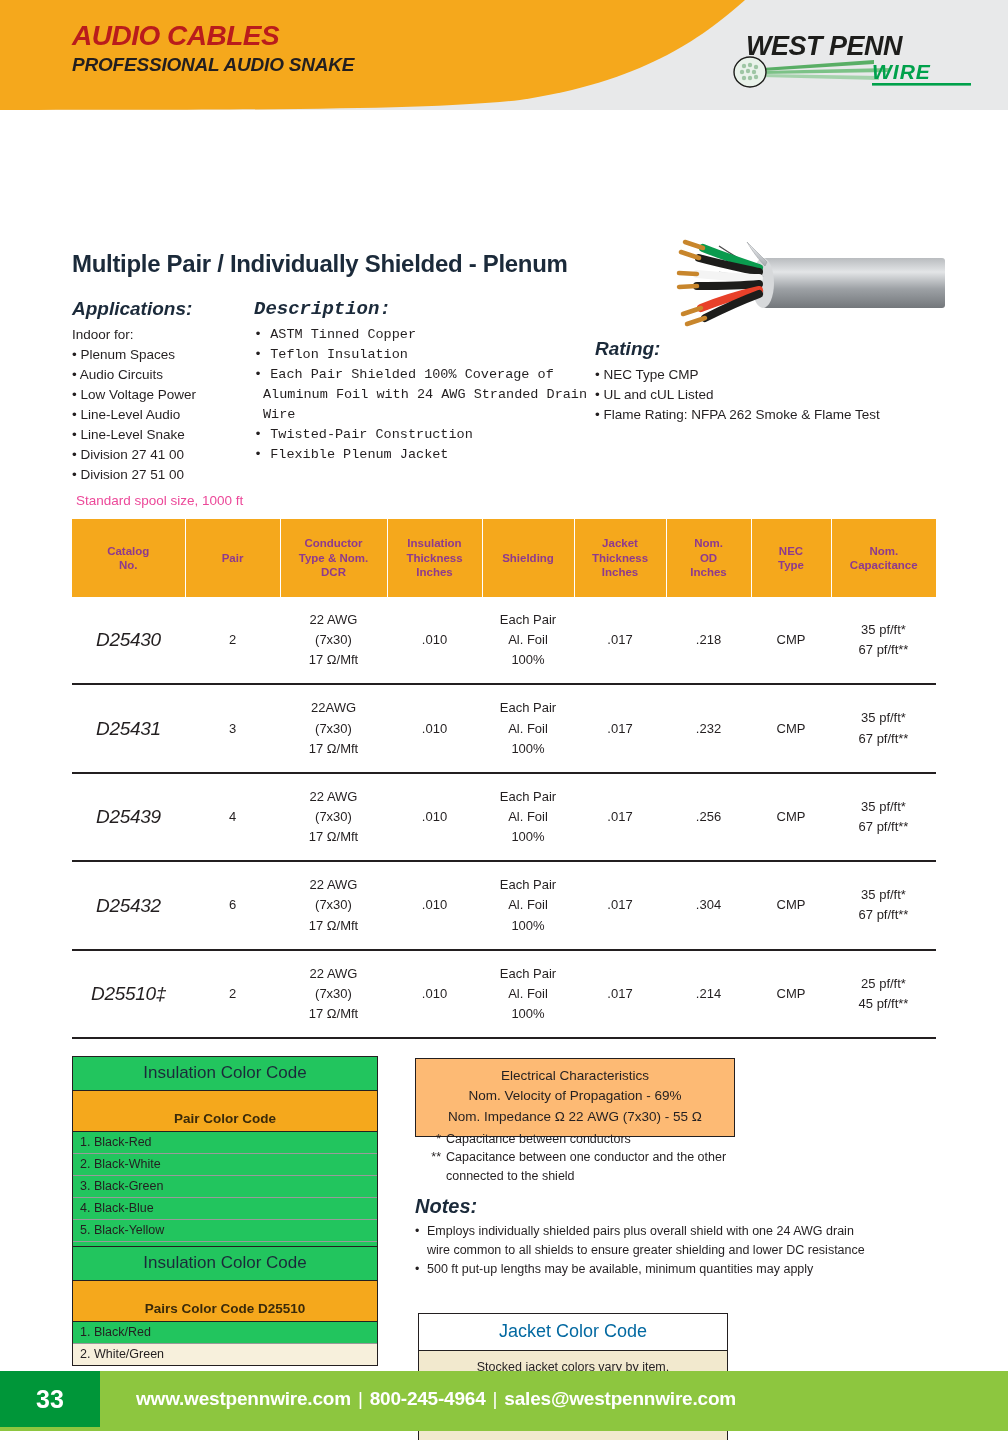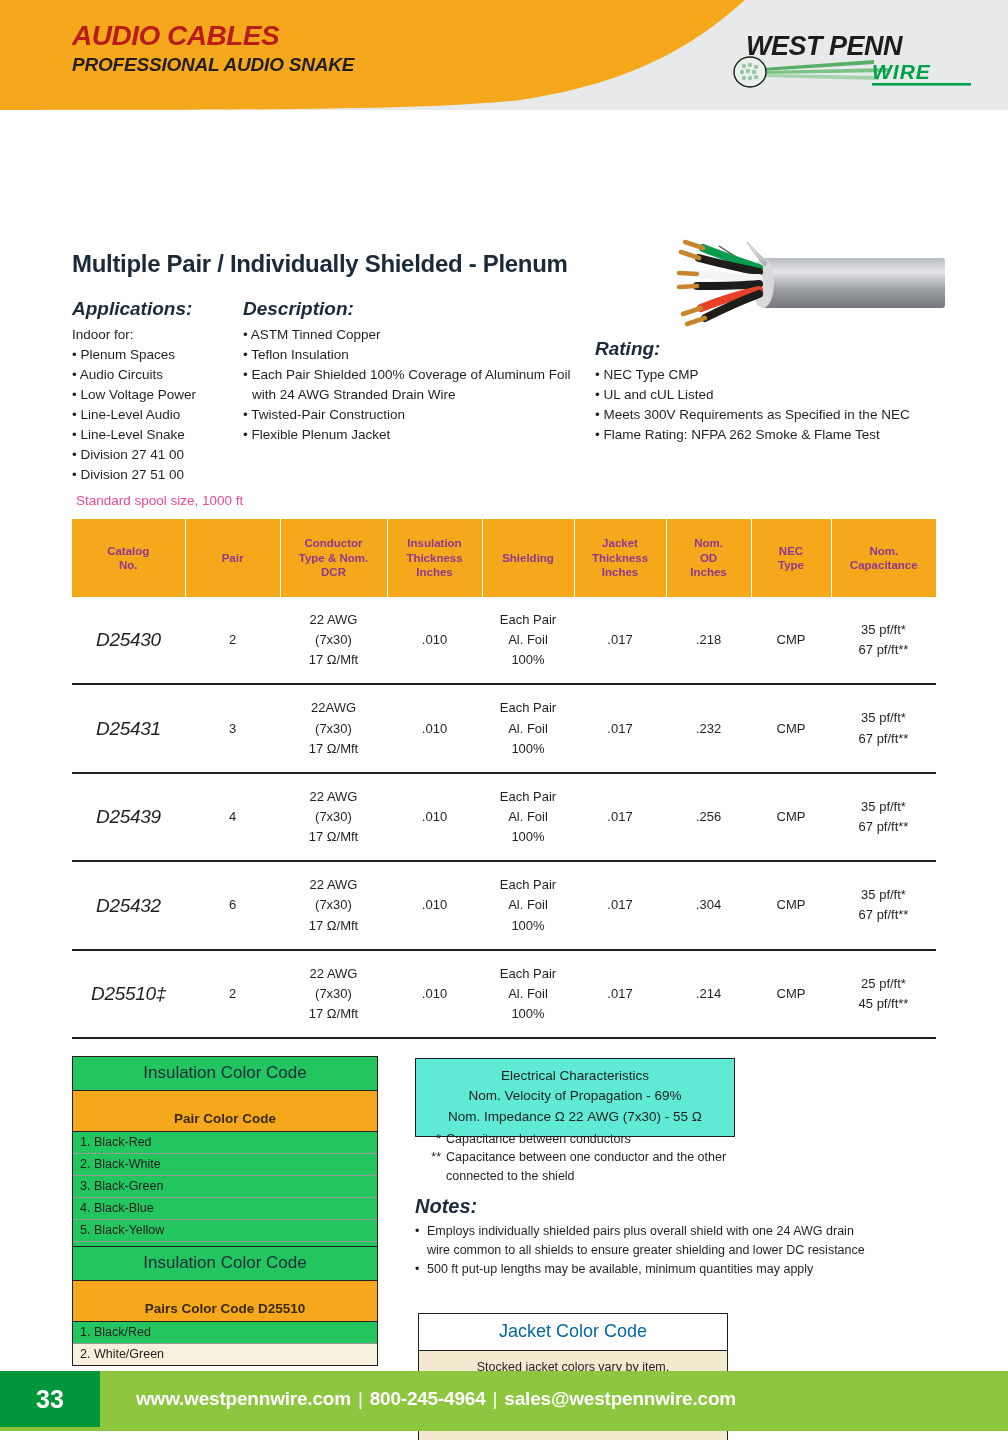--- a/index.html
+++ b/index.html
@@ -56,21 +56,21 @@
 
   .col-head {
     font-size: 19px; font-weight: bold; font-style: italic;
     color: #1b2a3a; margin-bottom: 5px;
   }
   .bullets { font-size: 13.5px; line-height: 1.48; color: #231f20; }
   .bullets div { white-space: nowrap; }
   .bullets .ind { padding-left: 9px; white-space: normal; }
 
   .applications { position: absolute; left: 72px; top: 188px; width: 165px; }
-  .description  { position: absolute; left: 243px; top: 188px; width: 355px; }
+  .description  { position: absolute; left: 254px; top: 188px; width: 355px; font-family: Liberation Mono, monospace; }
   .rating       { position: absolute; left: 595px; top: 228px; width: 400px; }
 
   .spool-note {
     position: absolute; left: 76px; top: 383px;
     font-size: 13.5px; color: #ec4899;
   }
 
   
   .spec-table {
     position: absolute; left: 72px; top: 409px;
@@ -125,21 +125,21 @@
   .cc-row:last-child { border-bottom: none; }
   .cc-row.beige { background: #F7F0DC; }
 
   #cc1 { left: 72px; top: 946px; }
   #cc2 { left: 72px; top: 1136px; }
 
   
   .elec-box {
     position: absolute; left: 415px; top: 948px;
     width: 320px;
-    background: #5eead4;
+    background: #fdba74;
     border: 1.4px solid #231f20;
     text-align: center;
     font-size: 13.5px;
     line-height: 1.5;
     padding: 7px 18px 9px;
     color: #231f20;
   }
   .footnotes {
     position: absolute; left: 424px; top: 1020px;
     width: 340px; font-size: 12.5px; line-height: 1.47;
@@ -316,21 +316,20 @@
       <div><span>• </span><span>Twisted-Pair Construction</span></div>
       <div><span>• </span><span>Flexible Plenum Jacket</span></div>
     </div>
   </div>
 
   <div class="rating">
     <div class="col-head">Rating:</div>
     <div class="bullets">
       <div><span>• </span><span>NEC Type CMP</span></div>
       <div><span>• </span><span>UL and cUL Listed</span></div>
-      <div><span>• </span><span>Meets 300V Requirements as Specified in the NEC</span></div>
       <div><span>• </span><span>Flame Rating: NFPA 262 Smoke &amp; Flame Test</span></div>
     </div>
   </div>
 
   <div class="spool-note">Standard spool size, 1000 ft</div>
 
   <table class="spec-table">
     <thead>
       <tr>
         <th style="width:113px">Catalog<br>No.</th>

